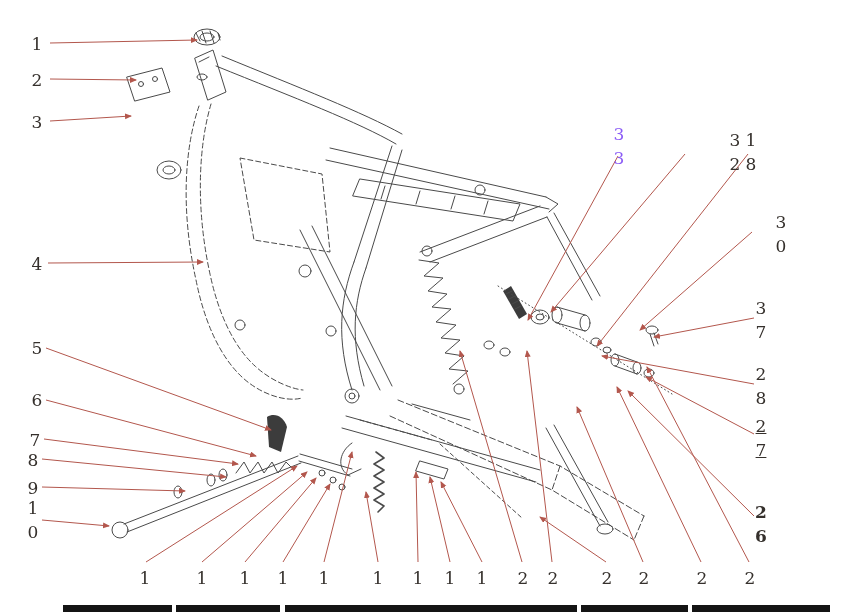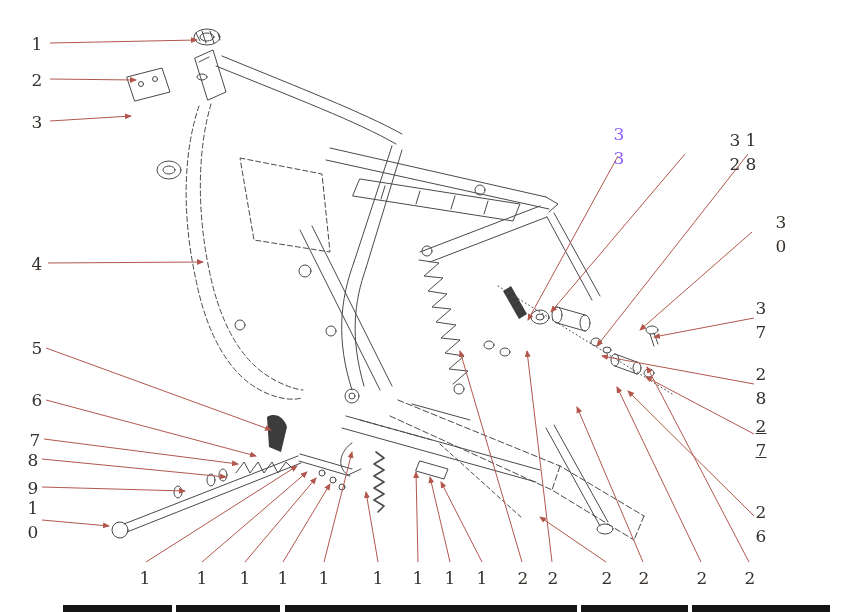--- a/index.html
+++ b/index.html
@@ -221,21 +221,21 @@
       <div class="callout" style="left: 24px; top: 448px; color: rgb(53, 48, 44);">8</div>
       <div class="callout" style="left: 24px; top: 476px; color: rgb(53, 48, 44);">9</div>
       <div class="callout" style="left: 24px; top: 496px; color: rgb(53, 48, 44);">10</div>
       <div class="callout" style="left: 610px; top: 122px; color: #8b5cf6;">33</div>
       <div class="callout" style="left: 678px; top: 128px; color: rgb(53, 48, 44); margin-left: 48px;">32</div>
       <div class="callout" style="left: 742px; top: 128px; color: rgb(53, 48, 44);">18</div>
       <div class="callout" style="left: 772px; top: 210px; color: rgb(53, 48, 44);">30</div>
       <div class="callout" style="left: 752px; top: 296px; color: rgb(53, 48, 44);">37</div>
       <div class="callout" style="left: 752px; top: 362px; color: rgb(53, 48, 44);">28</div>
       <div class="callout" style="left: 752px; top: 414px; color: rgb(53, 48, 44); text-decoration: underline;">27</div>
-      <div class="callout" style="left: 752px; top: 500px; color: rgb(53, 48, 44);">26</div>
+      <div class="callout" style="left: 752px; top: 500px; color: rgb(53, 48, 44); font-weight: bold;">26</div>
       <div class="callout callout-clip" style="left: 136px; top: 566px; color: rgb(53, 48, 44);">11</div>
       <div class="callout callout-clip" style="left: 193px; top: 566px; color: rgb(53, 48, 44);">12</div>
       <div class="callout callout-clip" style="left: 236px; top: 566px; color: rgb(53, 48, 44);">13</div>
       <div class="callout callout-clip" style="left: 274px; top: 566px; color: rgb(53, 48, 44);">14</div>
       <div class="callout callout-clip" style="left: 315px; top: 566px; color: rgb(53, 48, 44);">15</div>
       <div class="callout callout-clip" style="left: 369px; top: 566px; color: rgb(53, 48, 44);">16</div>
       <div class="callout callout-clip" style="left: 409px; top: 566px; color: rgb(53, 48, 44);">17</div>
       <div class="callout callout-clip" style="left: 441px; top: 566px; color: rgb(53, 48, 44);">18</div>
       <div class="callout callout-clip" style="left: 473px; top: 566px; color: rgb(53, 48, 44);">19</div>
       <div class="callout callout-clip" style="left: 514px; top: 566px; color: rgb(53, 48, 44);">20</div>

